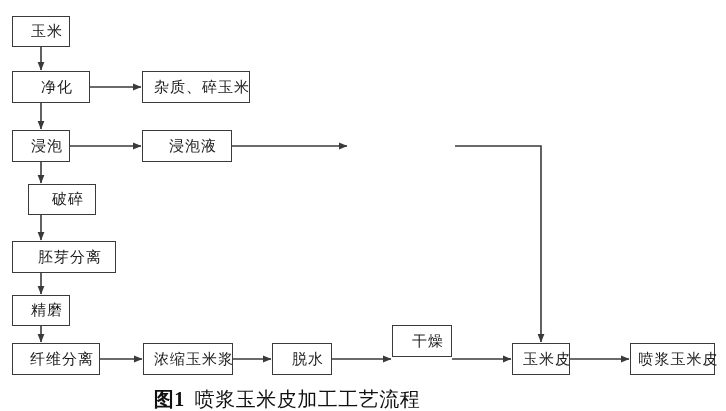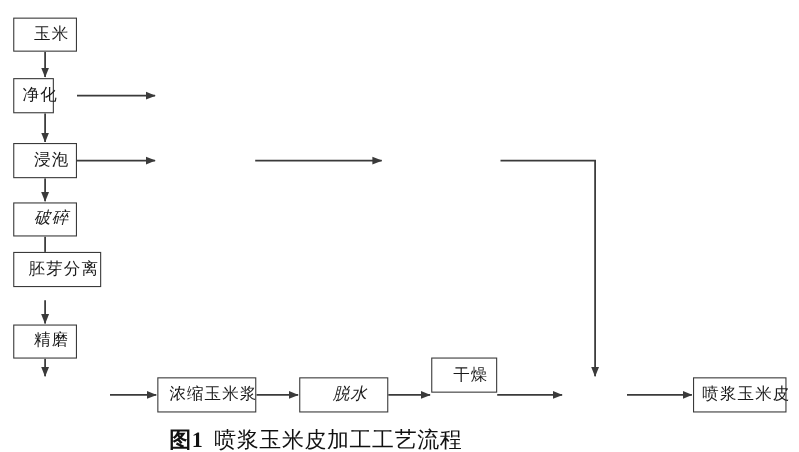--- a/index.html
+++ b/index.html
@@ -94,40 +94,44 @@
 
     <line x1="452" y1="359" x2="511" y2="359" stroke="#3a3a3a" stroke-width="1.6" marker-end="url(#arrowhead)"></line>
 
     <path d="M455,146 L541,146 L541,342" fill="none" stroke="#3a3a3a" stroke-width="1.6" marker-end="url(#arrowhead)"></path>
 
     <line x1="570" y1="359" x2="629" y2="359" stroke="#3a3a3a" stroke-width="1.6" marker-end="url(#arrowhead)"></line>
   </svg>
 
   <div class="node" style="left:12px; top:16px; width:58px; height:31px;">玉米</div>
 
-  <div class="node" style="left:12px; top:71px; width:37px; height:32px;">净化</div>
+  <div class="node" style="left:12px; top:71px; width:78px; height:32px;">净化</div>
 
+  <div class="node" style="left:142px; top:71px; width:108px; height:32px;">杂质、碎玉米</div>
 
   <div class="node" style="left:12px; top:130px; width:58px; height:32px;">浸泡</div>
 
+  <div class="node" style="left:142px; top:130px; width:90px; height:32px;">浸泡液</div>
 
 
-  <div class="node" style="left:12px; top:184px; width:58px; height:31px;font-style:italic;">破碎</div>
+  <div class="node" style="left:28px; top:184px; width:68px; height:31px;">破碎</div>
 
-  <div class="node" style="left:12px; top:229px; width:80px; height:32px;">胚芽分离</div>
+  <div class="node" style="left:12px; top:241px; width:104px; height:32px;">胚芽分离</div>
 
   <div class="node" style="left:12px; top:295px; width:58px; height:31px;">精磨</div>
 
+  <div class="node" style="left:12px; top:343px; width:88px; height:32px;">纤维分离</div>
 
   <div class="node" style="left:143px; top:343px; width:90px; height:32px;">浓缩玉米浆</div>
 
-  <div class="node" style="left:272px; top:343px; width:81px; height:32px;font-style:italic;">脱水</div>
+  <div class="node" style="left:272px; top:343px; width:60px; height:32px;">脱水</div>
 
   <div class="node" style="left:392px; top:325px; width:60px; height:32px;">干燥</div>
 
+  <div class="node" style="left:512px; top:343px; width:58px; height:32px;">玉米皮</div>
 
   <div class="node" style="left:630px; top:343px; width:85px; height:32px;">喷浆玉米皮</div>
 
   <div class="caption">
     <span class="cap-label">图1</span><span>喷浆玉米皮加工工艺流程</span>
   </div>
 
 </div>
 
 </body></html>

